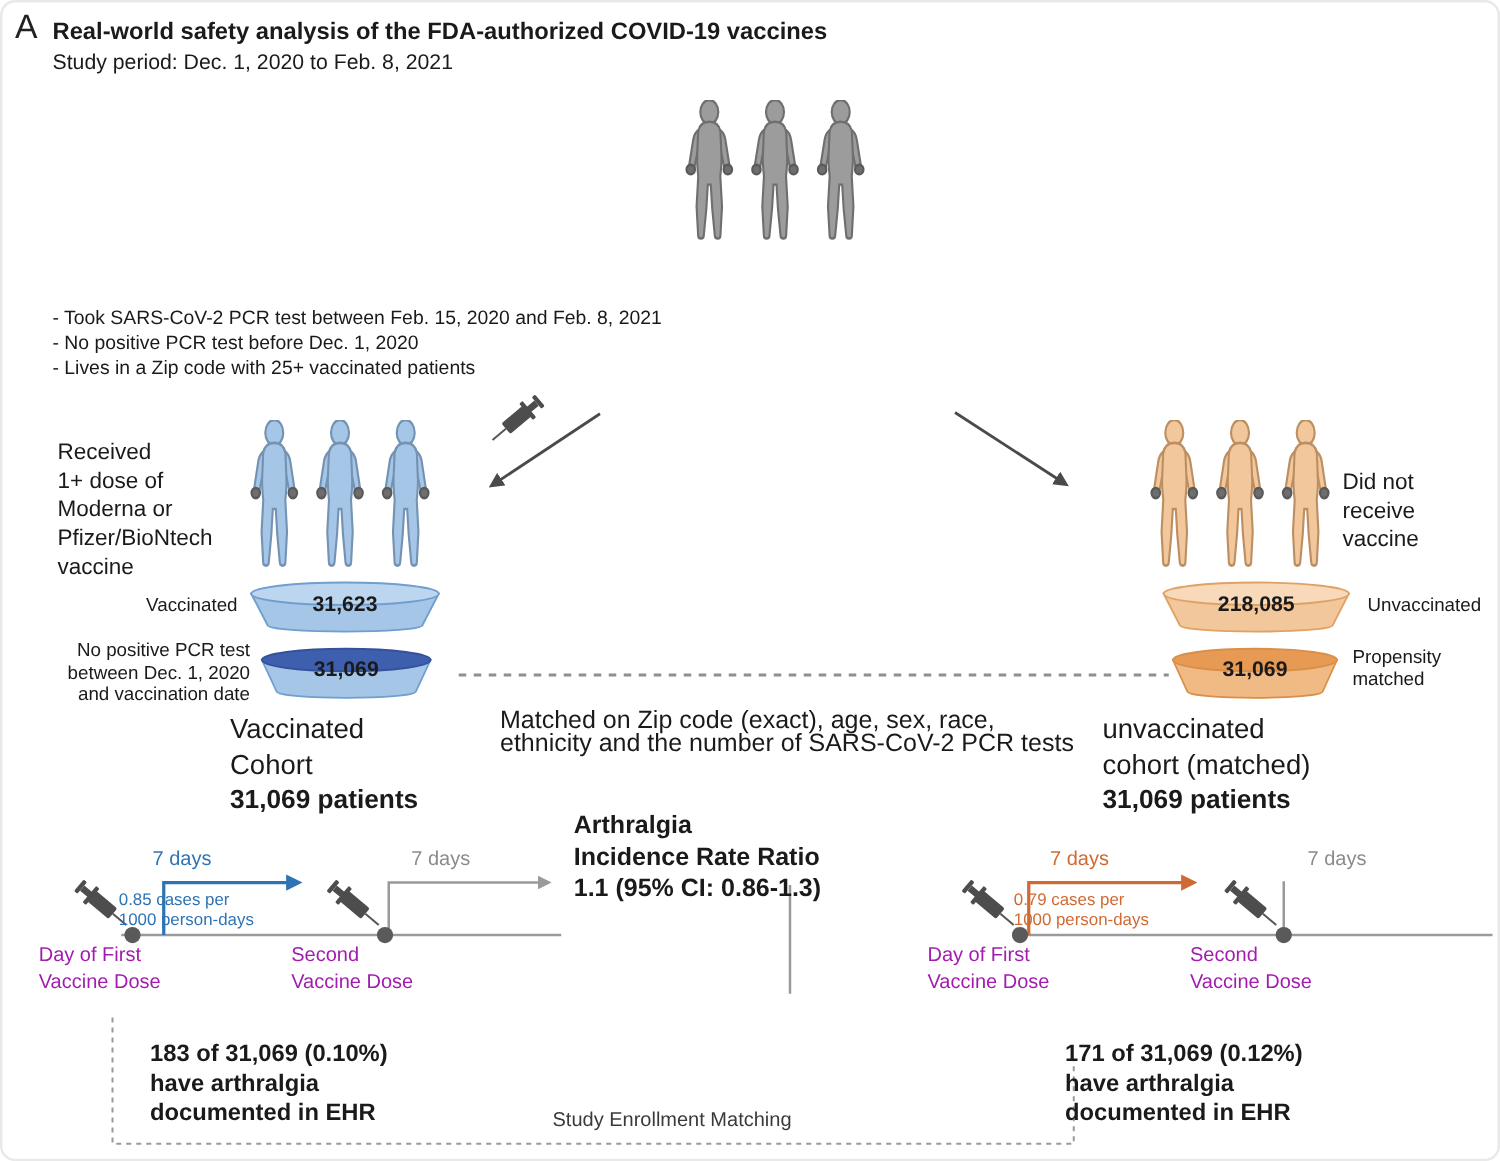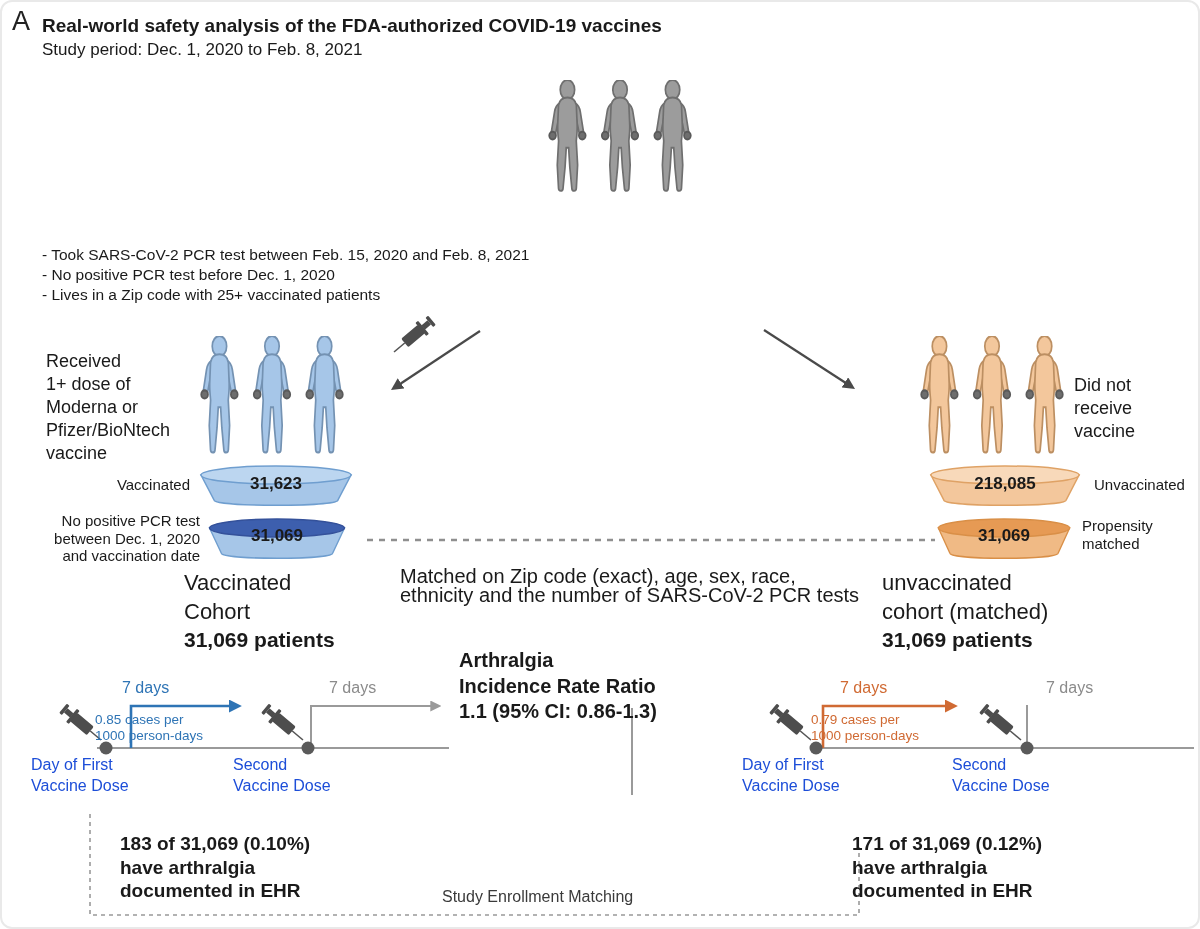--- a/index.html
+++ b/index.html
@@ -36,21 +36,21 @@
   #vacc-cohort-size{left:182px;width:210px;top:626px;}
   #unvacc-cohort-name{left:880px;width:245px;top:566px;}
   #unvacc-cohort-size{left:880px;width:245px;top:626px;}
   #matching-title{left:425px;width:400px;top:507px;font-size:16px;}
   #matching-detail{left:398px;width:460px;top:545px;font-size:20px;line-height:18.5px;margin-top:20px;}
   #result-text{left:457px;width:350px;top:626px;font-size:20px;font-weight:bold;line-height:25.5px;margin-top:20px;}
   .days-label{font-size:16px;}
   .blue{color:#2e74b5;}
   .orange{color:#d06a33;}
   .gray-txt{color:#8b8b8b;}
-  .dose-label{font-size:16px;line-height:21px;color:#1d4ed8;}
+  .dose-label{font-size:16px;line-height:21px;color:#a21caf;}
   .incidence{font-size:13.5px;line-height:15.5px;}
   #vacc-window1-label{left:120px;width:100px;top:677px;}
   #vacc-incidence{left:93px;width:150px;top:710px;}
   #vacc-window2-label{left:327px;width:100px;top:677px;}
   #vacc-dose1-label{left:29px;width:150px;top:752px;}
   #vacc-dose2-label{left:231px;width:150px;top:752px;}
   #unvacc-window1-label{left:838px;width:100px;top:677px;}
   #unvacc-incidence{left:809px;width:150px;top:710px;}
   #unvacc-window2-label{left:1044px;width:100px;top:677px;}
   #unvacc-dose1-label{left:740px;width:150px;top:752px;}

